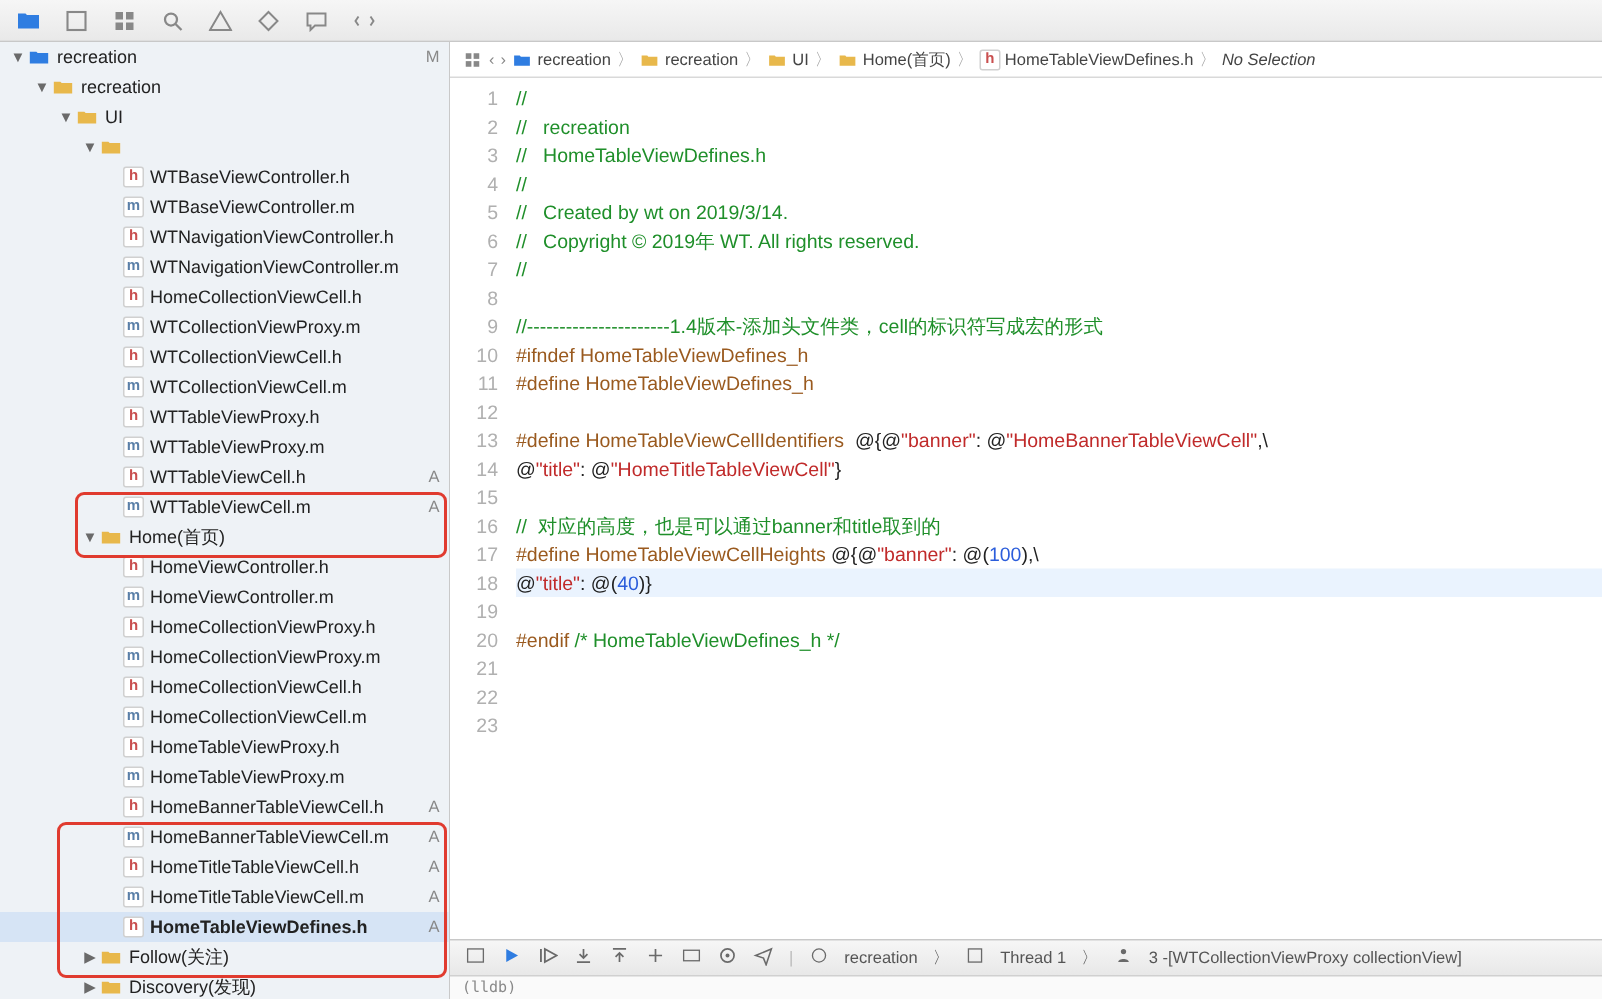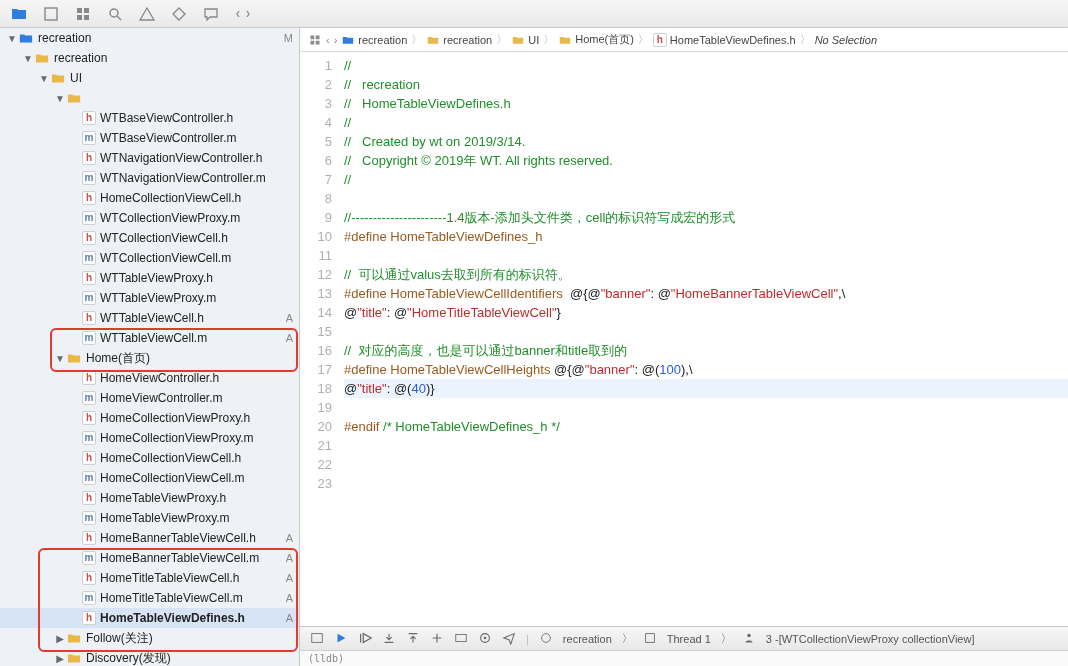--- a/index.html
+++ b/index.html
@@ -426,23 +426,23 @@
         <div class="code" id="code">
             <div class="ln "><span class="c-comment">//</span></div>
             <div class="ln "><span class="c-comment">//   recreation</span></div>
             <div class="ln "><span class="c-comment">//   HomeTableViewDefines.h</span></div>
             <div class="ln "><span class="c-comment">//</span></div>
             <div class="ln "><span class="c-comment">//   Created by wt on 2019/3/14.</span></div>
             <div class="ln "><span class="c-comment">//   Copyright © 2019年 WT. All rights reserved.</span></div>
             <div class="ln "><span class="c-comment">//</span></div>
             <div class="ln "><span class="c-plain"></span></div>
             <div class="ln "><span class="c-comment">//----------------------1.4版本-添加头文件类，cell的标识符写成宏的形式</span></div>
+            <div class="ln "><span class="c-pp">#ifndef HomeTableViewDefines_h</span></div>
             <div class="ln "><span class="c-pp">#define HomeTableViewDefines_h</span></div>
             <div class="ln "><span class="c-plain"></span></div>
-            <div class="ln "><span class="c-comment">//  可以通过valus去取到所有的标识符。</span></div>
             <div class="ln "><span class="c-pp">#define HomeTableViewCellIdentifiers  </span><span class="c-plain">@{@</span><span class="c-str">"banner"</span><span class="c-plain">: @</span><span class="c-str">"HomeBannerTableViewCell"</span><span class="c-plain">,\</span></div>
             <div class="ln "><span class="c-plain">@</span><span class="c-str">"title"</span><span class="c-plain">: @</span><span class="c-str">"HomeTitleTableViewCell"</span><span class="c-plain">}</span></div>
             <div class="ln "><span class="c-plain"></span></div>
             <div class="ln "><span class="c-comment">//  对应的高度，也是可以通过banner和title取到的</span></div>
             <div class="ln "><span class="c-pp">#define HomeTableViewCellHeights </span><span class="c-plain">@{@</span><span class="c-str">"banner"</span><span class="c-plain">: @(</span><span class="c-num">100</span><span class="c-plain">),\</span></div>
             <div class="ln cur"><span class="c-plain">@</span><span class="c-str">"title"</span><span class="c-plain">: @(</span><span class="c-num">40</span><span class="c-plain">)}</span></div>
             <div class="ln "><span class="c-plain"></span></div>
             <div class="ln "><span class="c-pp">#endif </span><span class="c-comment">/* HomeTableViewDefines_h */</span></div>
             <div class="ln "><span class="c-plain"></span></div>
           </div>

